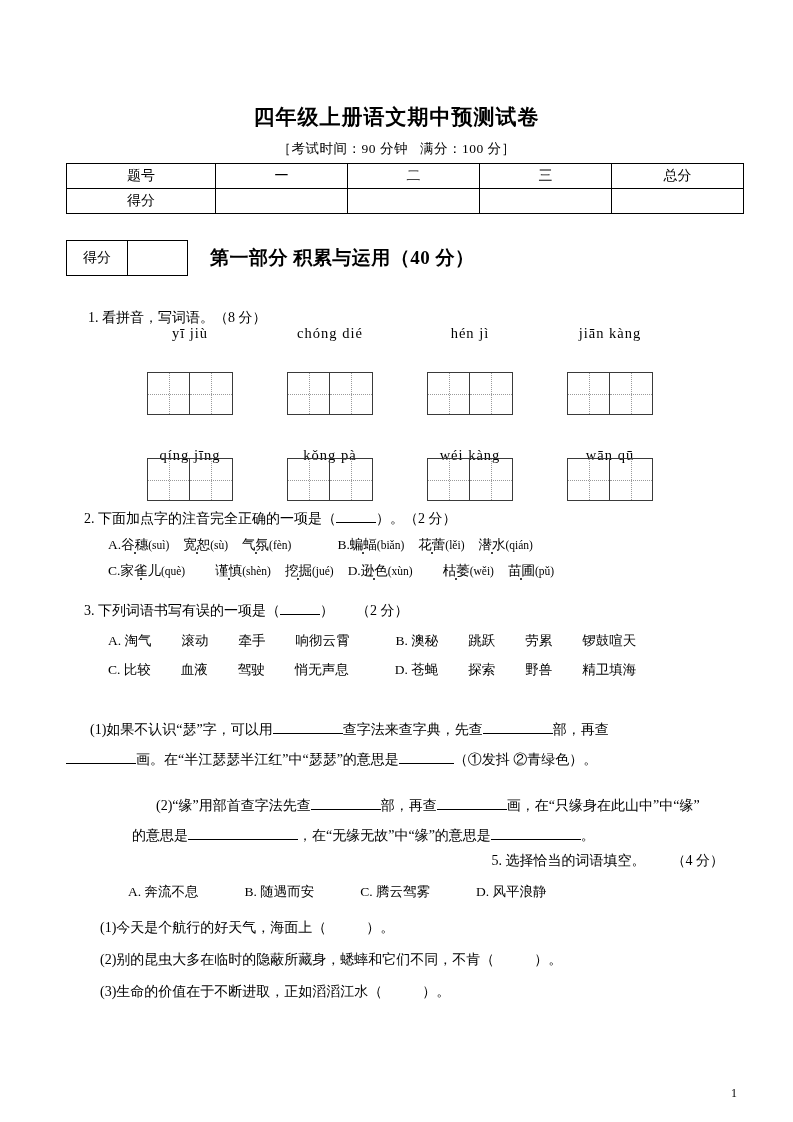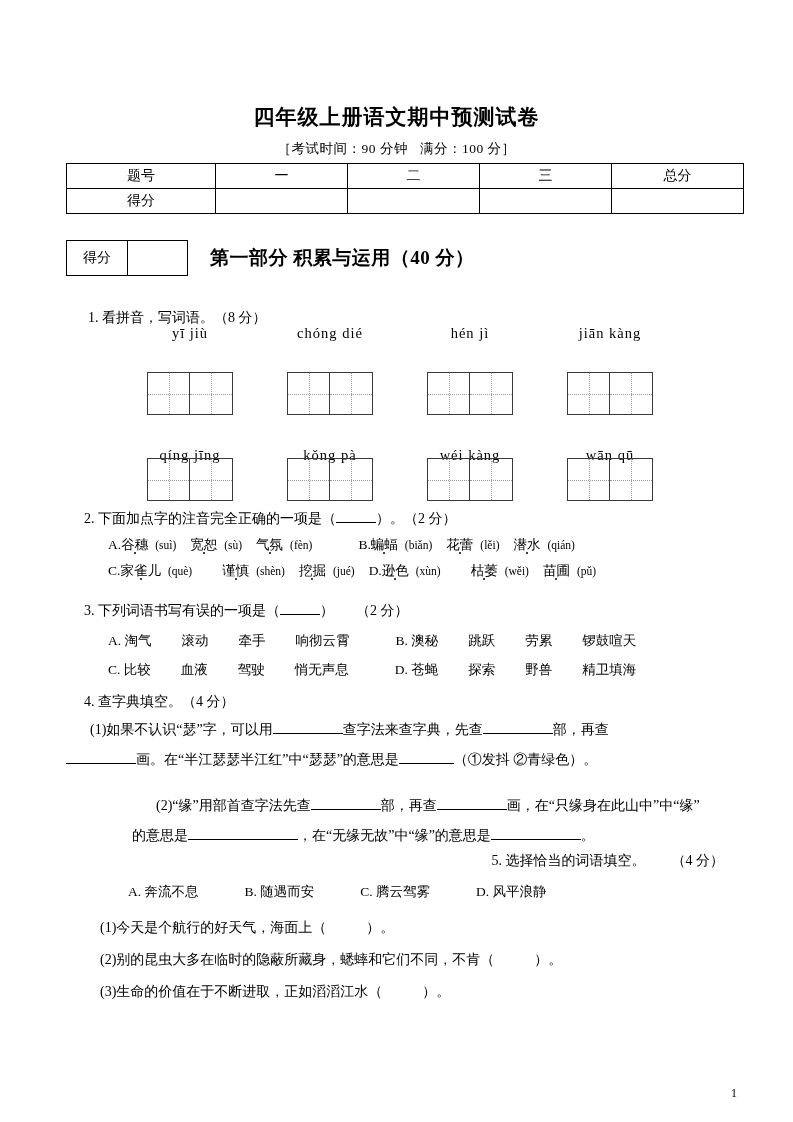--- a/index.html
+++ b/index.html
@@ -165,21 +165,21 @@
     left: 108px;
     width: 640px;
     font-size: 13.5px;
     line-height: 26px;
     white-space: nowrap;
   }
   .opts .o { display: inline-block; }
   .opts .gap-s { display:inline-block; width: 14px; }
   .opts .gap-m { display:inline-block; width: 30px; }
   .opts .gap-l { display:inline-block; width: 46px; }
-  .py { font-size: 11.5px; margin-left: 7px; }
+  .py { font-size: 11.5px; }
   .dotted {
     
     border-bottom: none;
     position: relative;
   }
   .dotted::after {
     content: "";
     position: absolute;
     left: 50%;
     bottom: -2px;
@@ -343,23 +343,20 @@
   </div>
 
   <div class="opts" style="top:628px;">
     <span class="o">A. 淘气</span><span class="gap-m"></span><span>滚动</span><span class="gap-m"></span><span>牵手</span><span class="gap-m"></span><span>响彻云霄</span><span class="gap-l"></span><span class="o">B. 澳秘</span><span class="gap-m"></span><span>跳跃</span><span class="gap-m"></span><span>劳累</span><span class="gap-m"></span><span>锣鼓喧天</span>
   </div>
 
   <div class="opts" style="top:657px;font-family:Liberation Serif, serif;">
     <span class="o">C. 比较</span><span class="gap-m"></span><span>血液</span><span class="gap-m"></span><span>驾驶</span><span class="gap-m"></span><span>悄无声息</span><span class="gap-l"></span><span class="o">D. 苍蝇</span><span class="gap-m"></span><span>探索</span><span class="gap-m"></span><span>野兽</span><span class="gap-m"></span><span>精卫填海</span>
   </div>
 
-  <div class="q" style="top:689px; left:84px;">
-    <span>4. 查字典填空。（4 分）</span>
-  </div>
 
   <div class="para" style="top:715px; left:66px;">
     <span class="indent">(1)如果不认识“瑟”字，可以用</span><span class="fillline w70"></span><span>查字法来查字典，先查</span><span class="fillline w70"></span><span>部，再查</span><br>
     <span class="fillline w70"></span><span>画。在“半江瑟瑟半江红”中“瑟瑟”的意思是</span><span class="fillline w55"></span><span>（①发抖  ②青绿色）。</span>
   </div>
 
   <div class="para" style="top:791px; left:84px;margin-left:48px;">
     <span class="indent">(2)“缘”用部首查字法先查</span><span class="fillline w70"></span><span>部，再查</span><span class="fillline w70"></span><span>画，在“只缘身在此山中”中“缘”</span><br>
     <span>的意思是</span><span class="fillline w110"></span><span>，在“无缘无故”中“缘”的意思是</span><span class="fillline w90"></span><span>。</span>
   </div>

